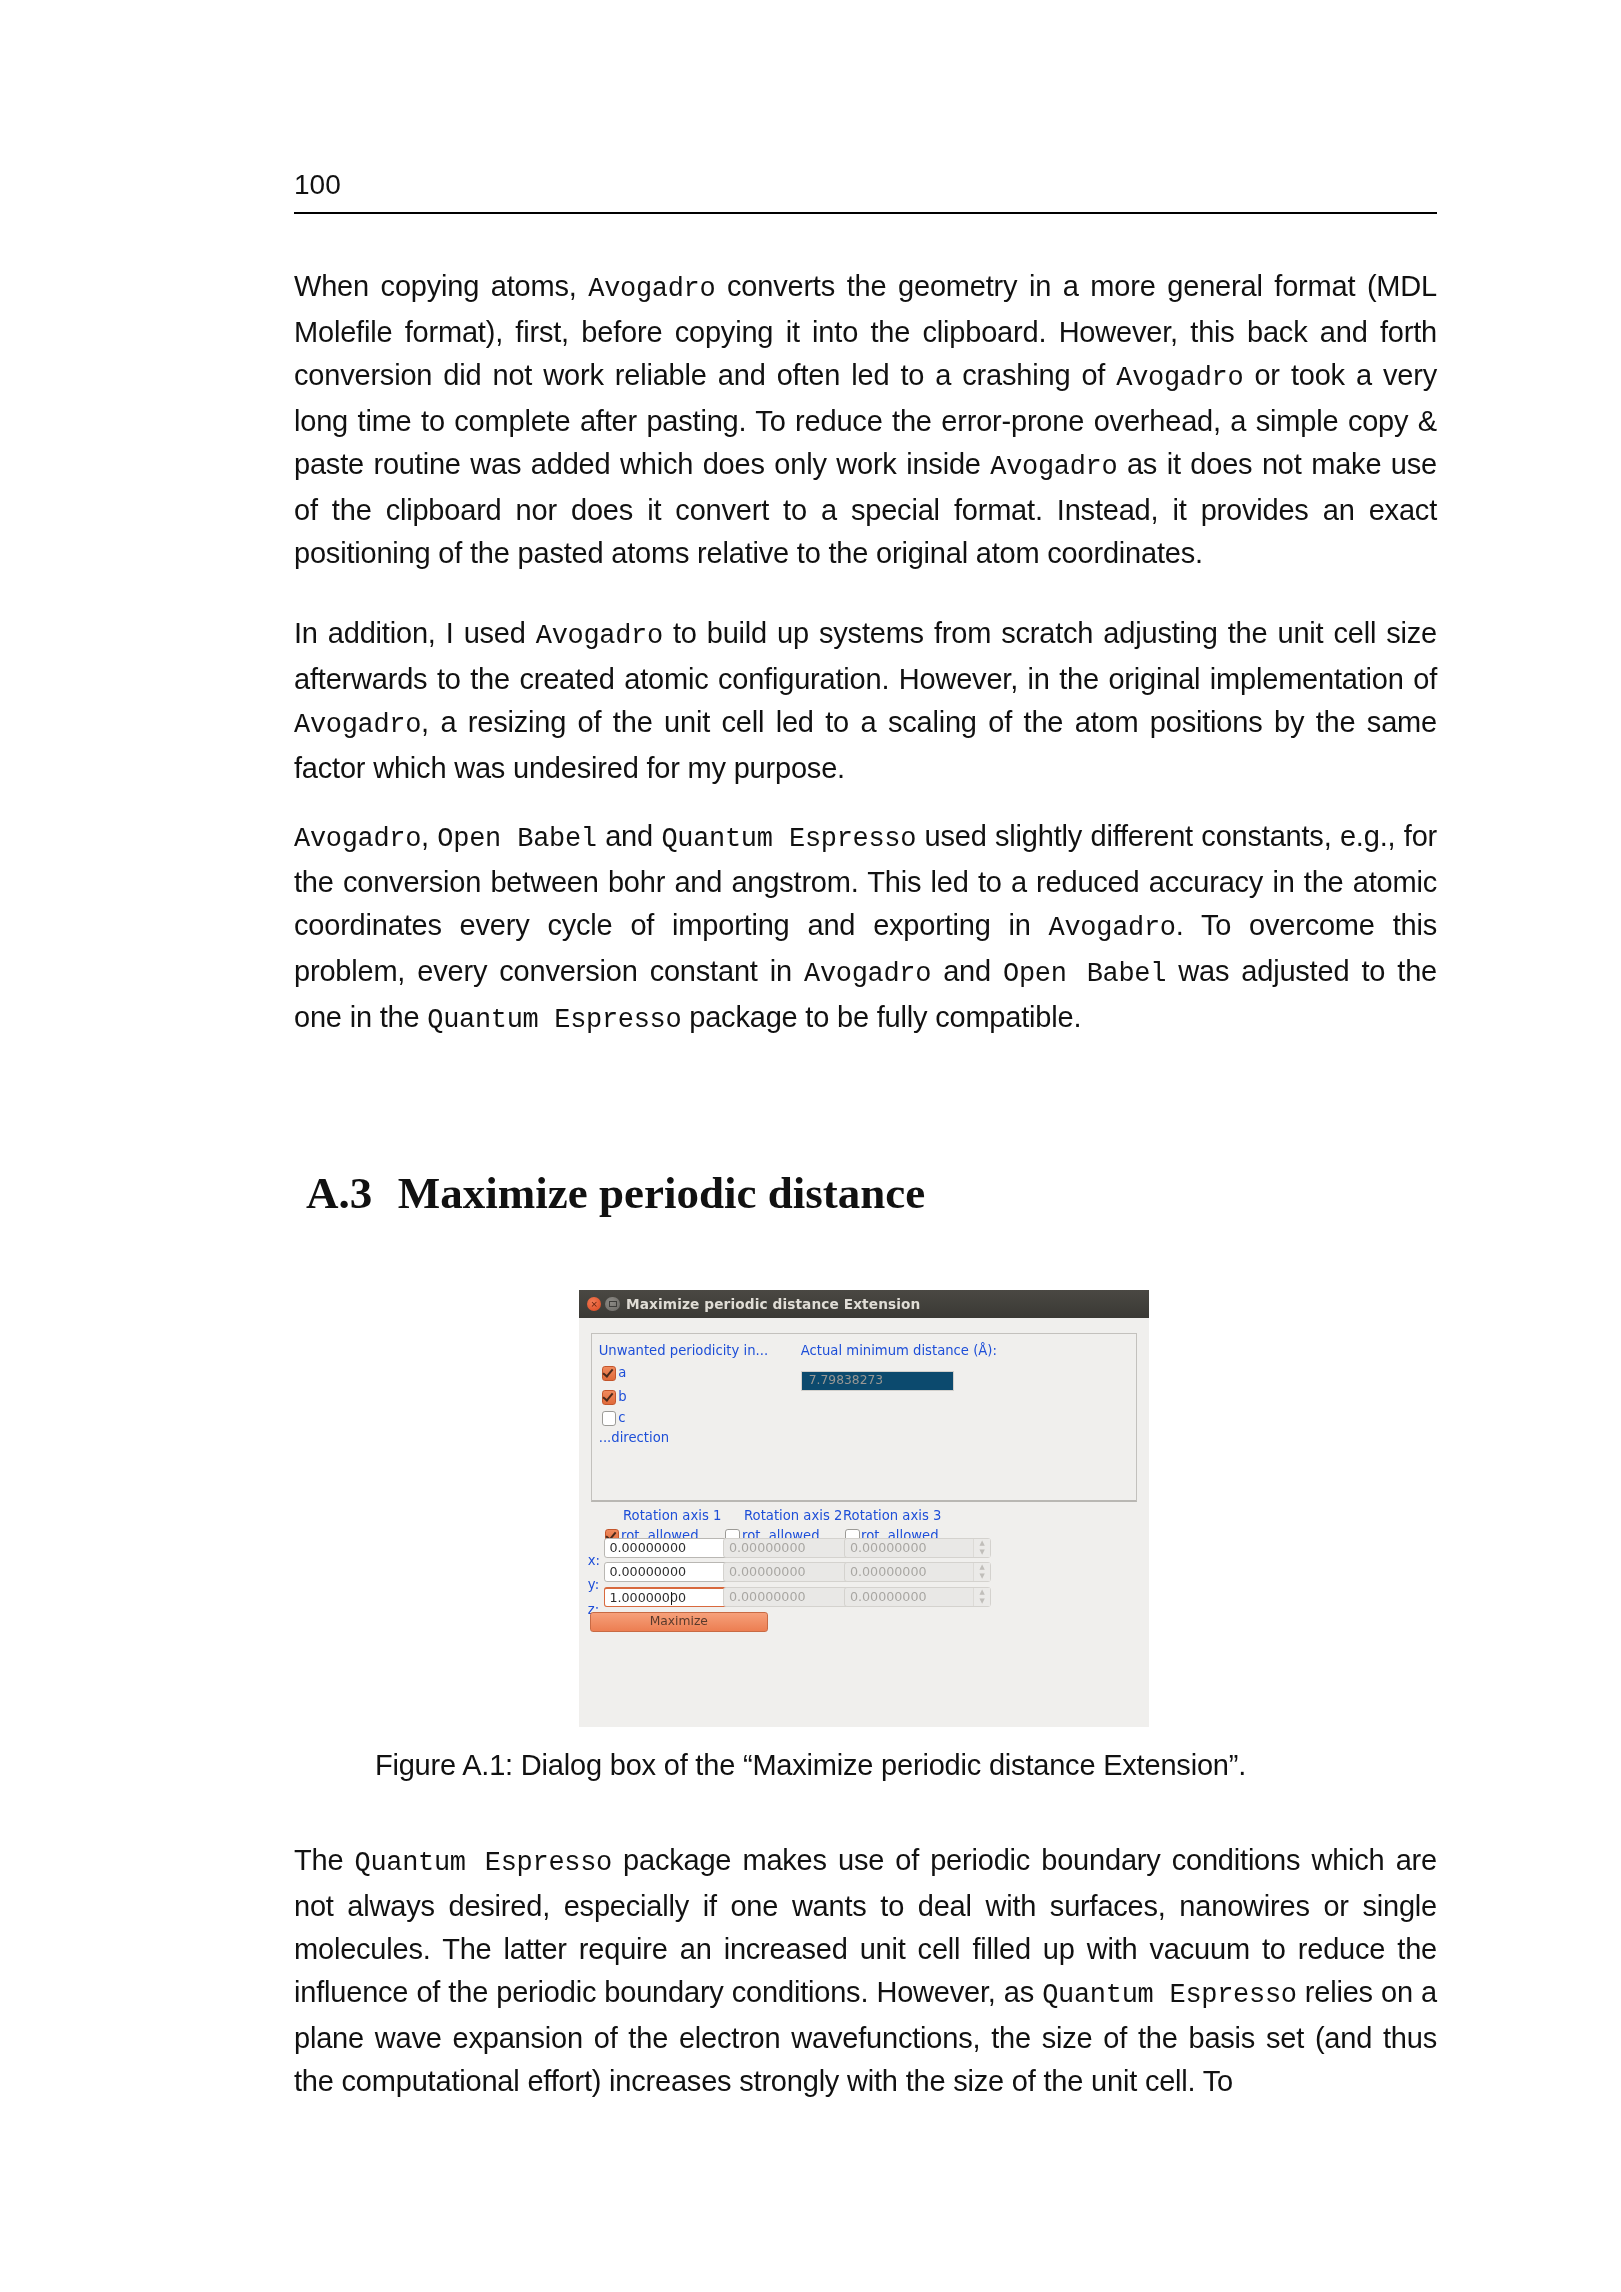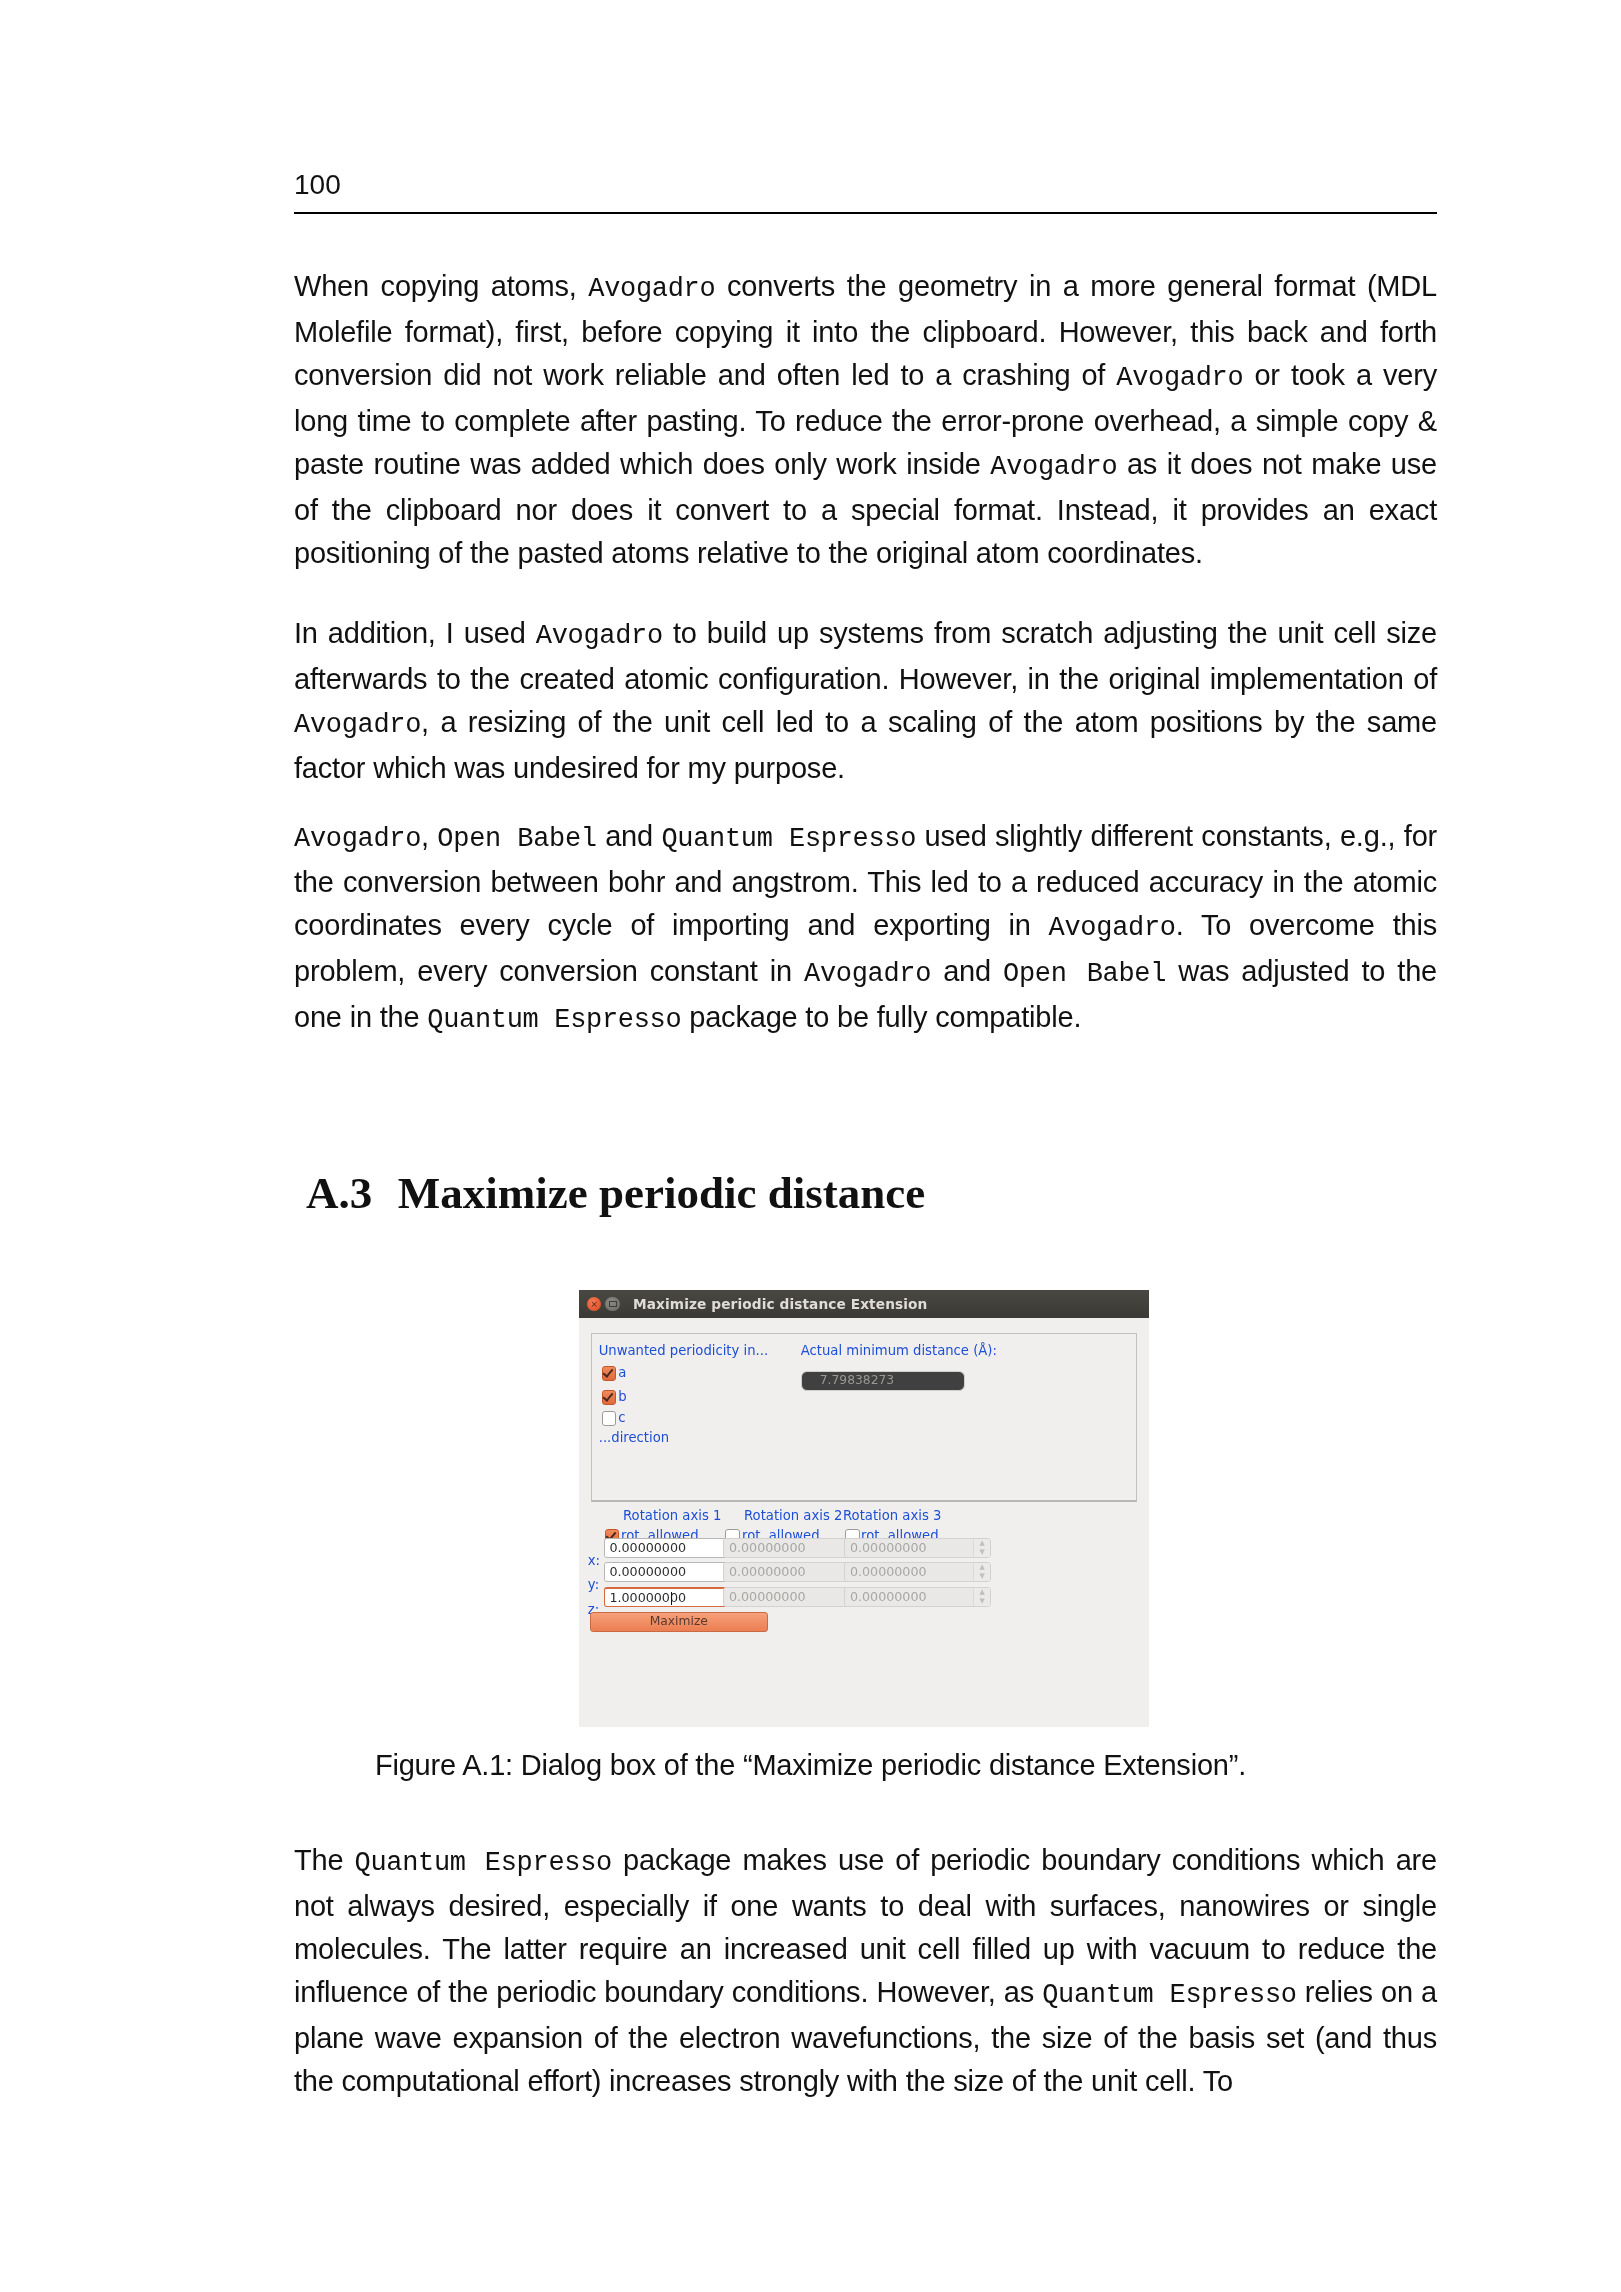--- a/index.html
+++ b/index.html
@@ -24,32 +24,32 @@
 
   
   .dialog { position: absolute; left: 579px; top: 1290px; width: 570px; height: 437px;
             background: #f0efed; font-family: "DejaVu Sans", sans-serif; color: #3c3c3c; }
   .titlebar { height: 28px; background: linear-gradient(#4a4843, #3a3935); display: flex; align-items: center; }
   .tb-btn { width: 14.7px; height: 14.7px; border-radius: 50%; margin-left: 6.9px; display: flex; align-items: center;
             justify-content: center; font-size: 8.8px; line-height: 1; }
   .tb-close { background: radial-gradient(circle at 40% 35%, #f37c55, #d9461f); color: #5a1d0c; margin-left: 7.8px; }
   .tb-min { background: radial-gradient(circle at 40% 35%, #8c8a85, #6a6864); color: #3e3d3a; margin-left: 3.9px; }
   .tb-min span { display:block; width:5.9px; height:4.9px; border:1px solid #3e3d3a; }
-  .tb-title { color: #e0ddd6; font-weight: bold; font-size: 13.7px; margin-left: 13px; letter-spacing: 0.1px; }
+  .tb-title { color: #e0ddd6; font-weight: bold; font-size: 13.7px; margin-left: 6px; letter-spacing: 0.1px; }
 
   .groupbox { position: absolute; left: 11.8px; top: 43px; width: 546px; height: 169px; border: 1px solid #c3c1bd;
               border-bottom: 2px solid #b9b7b3; box-sizing: border-box; }
   .lbl { position: absolute; font-size: 13.2px; color: #1d4ed8; white-space: nowrap; }
   .chk { position: absolute; width: 12.7px; height: 12.7px; border: 1px solid #9b9a96; border-radius: 2.9px; background: #fff; }
   .chk.on { background: linear-gradient(#f08a5d, #e06a3a); border-color: #c4552b; }
   .chk.on::after { content: ""; position: absolute; left: 2.9px; top: 0px; width: 3.9px; height: 7.8px;
                    border-right: 2px solid #4a2a1c; border-bottom: 2px solid #4a2a1c; transform: rotate(40deg); }
-  .readout { position: absolute; left: 209px; top: 37px; width: 144px; height: 17.6px; background: #404040;
-             border: 1px solid #d2d0cc; border-radius: 6px; font-size: 12.3px; color: #9a9894; line-height: 17.6px;
-             padding-left: 18px; box-sizing: content-box; }
+  .readout { position: absolute; left: 209px; top: 37px; width: 144px; height: 17.6px; background: #0c4a6e;
+             border: 1px solid #d2d0cc; border-radius: 0; font-size: 12.3px; color: #9a9894; line-height: 17.6px;
+             padding-left: 7px; box-sizing: content-box; }
 
   .spin { position: absolute; height: 19.6px; width: 147px; border: 1px solid #b9b7b3; border-radius: 2.9px;
           background: #fff; box-sizing: border-box; }
   .spin.disabled { background: #e9e8e6; border-color: #d4d2ce; }
   .spin.focused { border-color: #d8693d; border-top: 2px solid #d8693d; }
   .spin .val { position: absolute; left: 4.9px; top: 1px; font-size: 12.7px; color: #2b2b2b; line-height: 16.7px; }
   .spin.disabled .val { color: #a8a6a2; }
   .spin .arrows { position: absolute; right: 0; top: 0; width: 15.7px; height: 100%; border-left: 1px solid #dcdad6;
                   background: #f3f2f0; }
   .spin.disabled .arrows { background: #ebeae8; }

